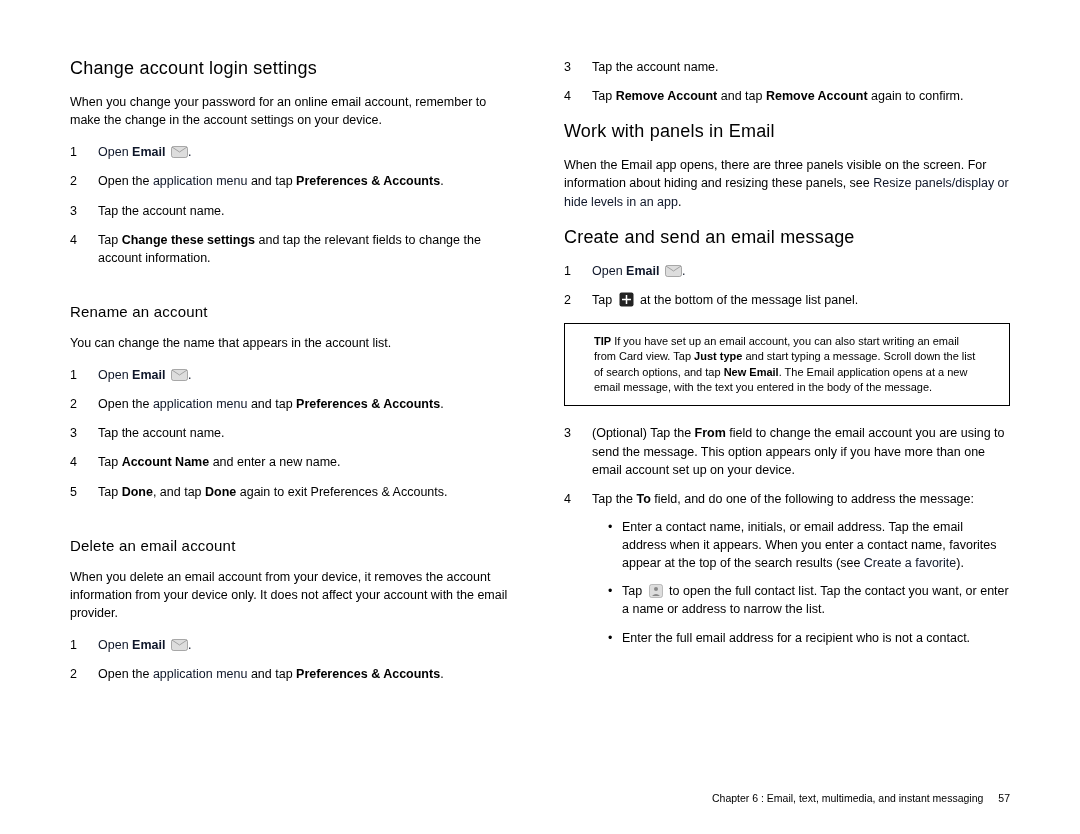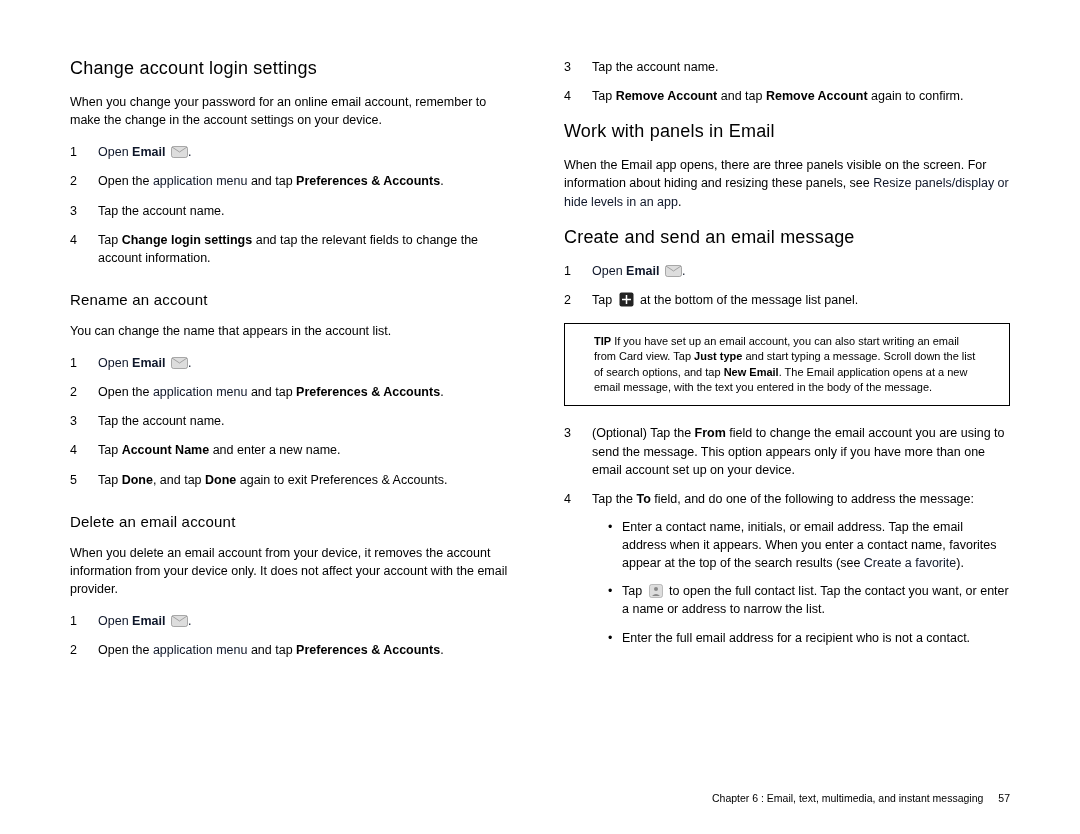--- a/index.html
+++ b/index.html
@@ -18,21 +18,21 @@
   h2 {
     font-size: 18px;
     font-weight: 400;
     margin-bottom: 14px;
     margin-top: 16px;
     letter-spacing: 0.2px;
   }
   h3 {
     font-size: 15px;
     font-weight: 400;
-    margin-top: 24px;
+    margin-top: 36px;
     margin-bottom: 14px;
     letter-spacing: 0.2px;
   }
   .col > h2:first-child, .col > h3:first-child { margin-top: 0; }
   p {
     line-height: 1.45;
     margin-bottom: 14px;
     font-size: 12.5px;
   }
   .steps { margin-bottom: 14px; }
@@ -118,21 +118,21 @@
           <span>Open the </span><span class="link">application menu</span><span> and tap </span><span class="bold">Preferences &amp; Accounts</span><span>.</span>
         </div>
       </div>
       <div class="step">
         <div class="step-num">3</div>
         <div class="step-body">Tap the account name.</div>
       </div>
       <div class="step">
         <div class="step-num">4</div>
         <div class="step-body">
-          <span>Tap </span><span class="bold">Change login settings</span><span> and tap the relevant fields to change the account information.</span>
+          <span>Tap </span><span class="bold">Change these settings</span><span> and tap the relevant fields to change the account information.</span>
         </div>
       </div>
     </div>
 
     <h3>Rename an account</h3>
     <p>You can change the name that appears in the account list.</p>
     <div class="steps">
       <div class="step">
         <div class="step-num">1</div>
         <div class="step-body">

